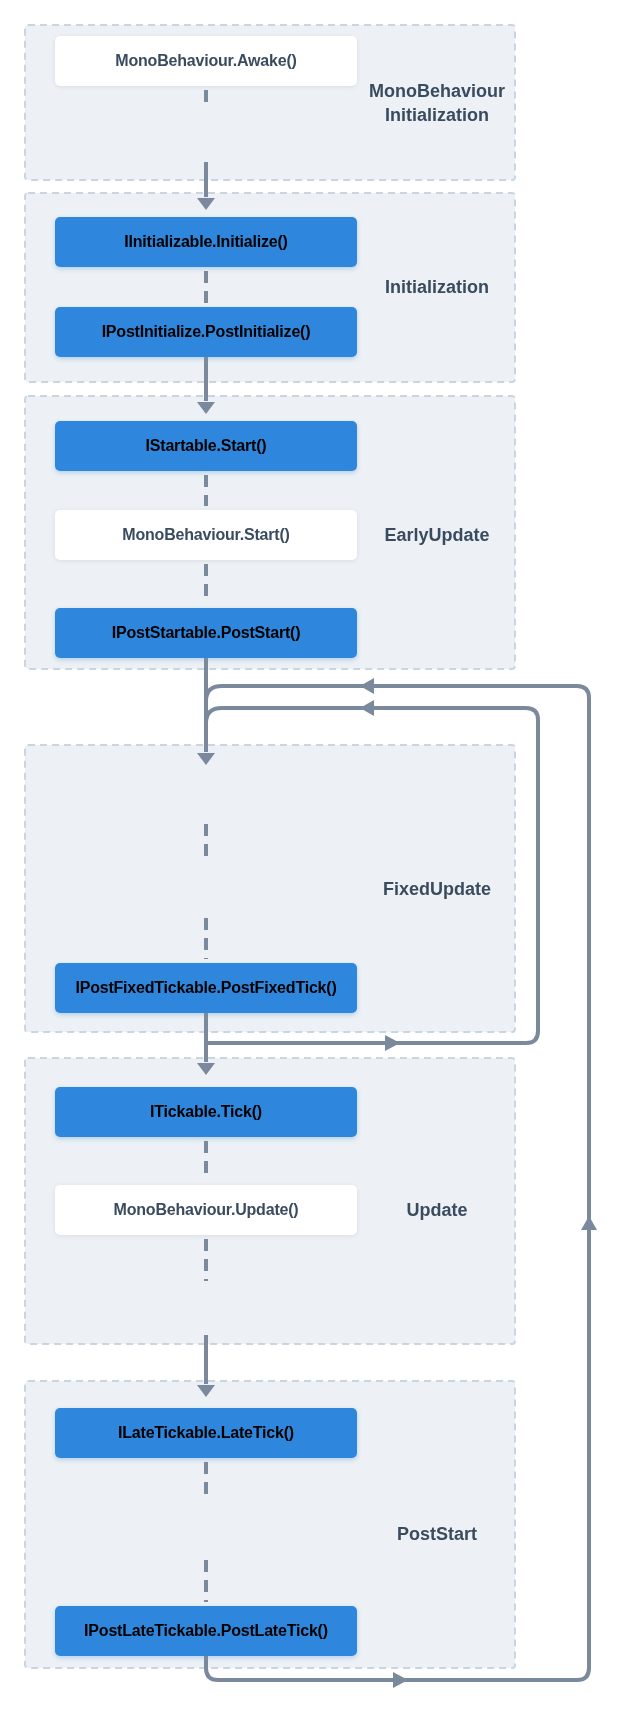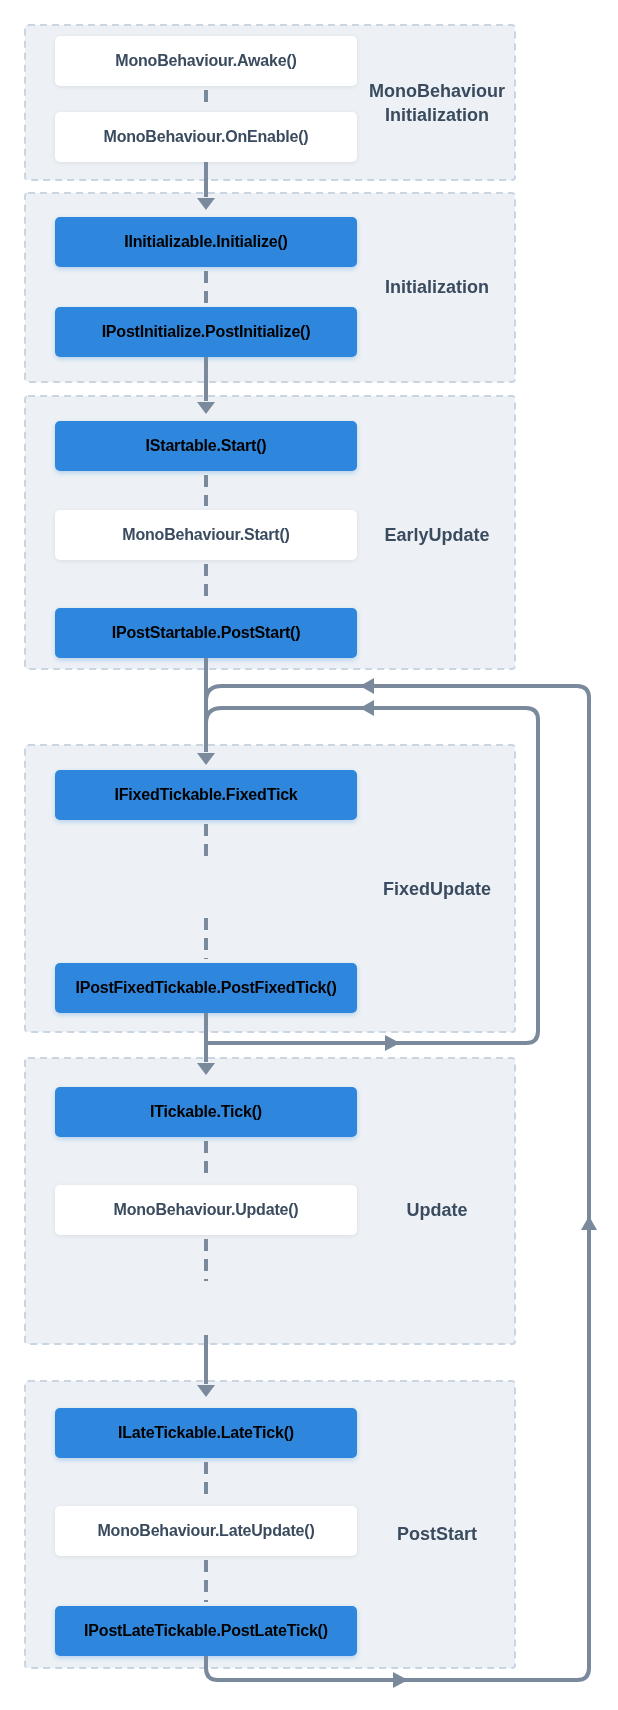--- a/index.html
+++ b/index.html
@@ -42,37 +42,34 @@
   <svg class="layer" id="bg-layer" viewBox="0 0 618 1710">
     <rect x="25" y="25" width="490" height="155" rx="3" fill="#edf1f5" stroke="#c9d5e1" stroke-width="2" stroke-dasharray="7 5"></rect>
     <rect x="25" y="193" width="490" height="189" rx="3" fill="#edf1f5" stroke="#c9d5e1" stroke-width="2" stroke-dasharray="7 5"></rect>
     <rect x="25" y="396" width="490" height="273" rx="3" fill="#edf1f5" stroke="#c9d5e1" stroke-width="2" stroke-dasharray="7 5"></rect>
     <rect x="25" y="745" width="490" height="287" rx="3" fill="#edf1f5" stroke="#c9d5e1" stroke-width="2" stroke-dasharray="7 5"></rect>
     <rect x="25" y="1058" width="490" height="286" rx="3" fill="#edf1f5" stroke="#c9d5e1" stroke-width="2" stroke-dasharray="7 5"></rect>
     <rect x="25" y="1381" width="490" height="287" rx="3" fill="#edf1f5" stroke="#c9d5e1" stroke-width="2" stroke-dasharray="7 5"></rect>
   </svg>
 
   <div class="node white" style="top:36px">MonoBehaviour.Awake()</div>
-  <div class="node white" style="top:112px">MonoBehaviour.OnEnable()</div>
 
   <div class="node blue" style="top:217px">IInitializable.Initialize()</div>
   <div class="node blue" style="top:307px">IPostInitialize.PostInitialize()</div>
 
   <div class="node blue" style="top:421px">IStartable.Start()</div>
   <div class="node white" style="top:510px">MonoBehaviour.Start()</div>
   <div class="node blue" style="top:608px">IPostStartable.PostStart()</div>
 
-  <div class="node blue" style="top:770px">IFixedTickable.FixedTick</div>
   <div class="node blue" style="top:963px">IPostFixedTickable.PostFixedTick()</div>
 
   <div class="node blue" style="top:1087px">ITickable.Tick()</div>
   <div class="node white" style="top:1185px">MonoBehaviour.Update()</div>
 
   <div class="node blue" style="top:1408px">ILateTickable.LateTick()</div>
-  <div class="node white" style="top:1506px">MonoBehaviour.LateUpdate()</div>
   <div class="node blue" style="top:1606px">IPostLateTickable.PostLateTick()</div>
 
   <div class="section-label" style="top:79px">
     <span>MonoBehaviour</span>
     <span>Initialization</span>
   </div>
   <div class="section-label" style="top:275px">
       <span>Initialization</span>
     </div>
   <div class="section-label" style="top:523px">

